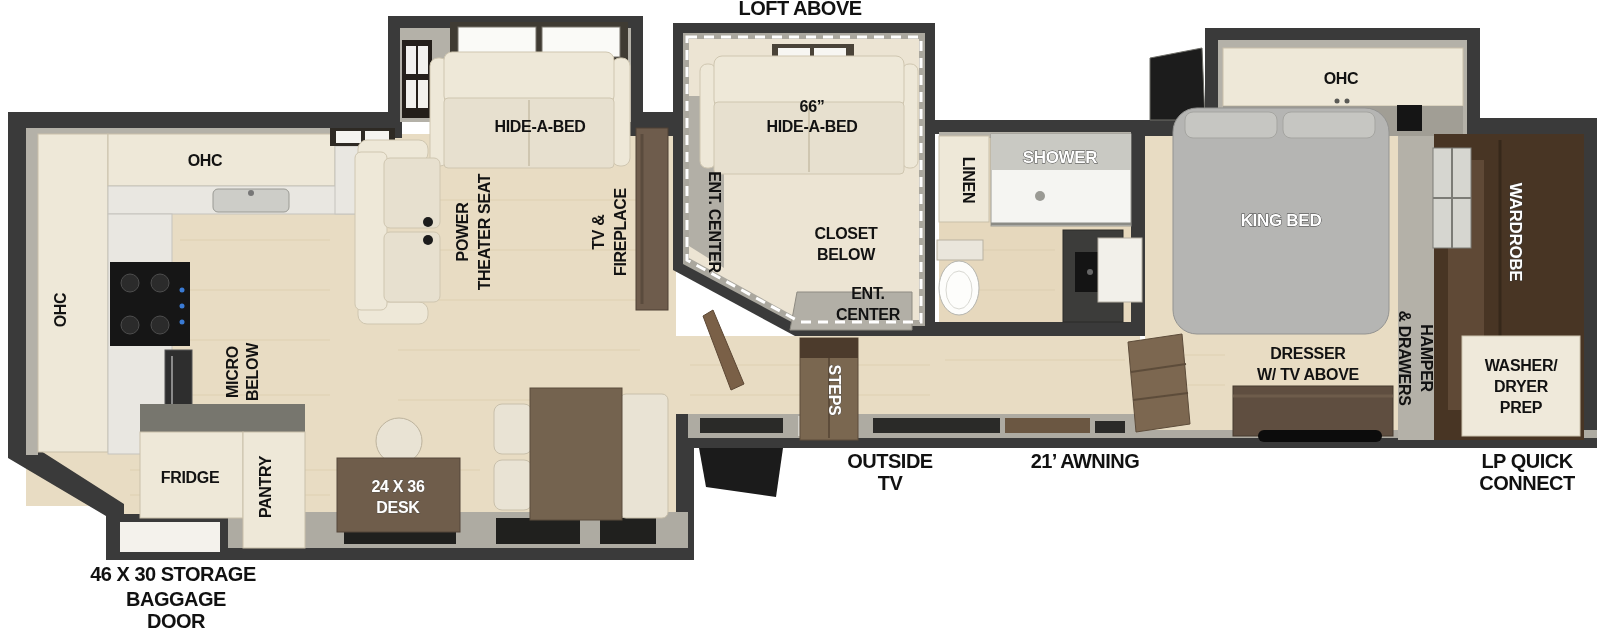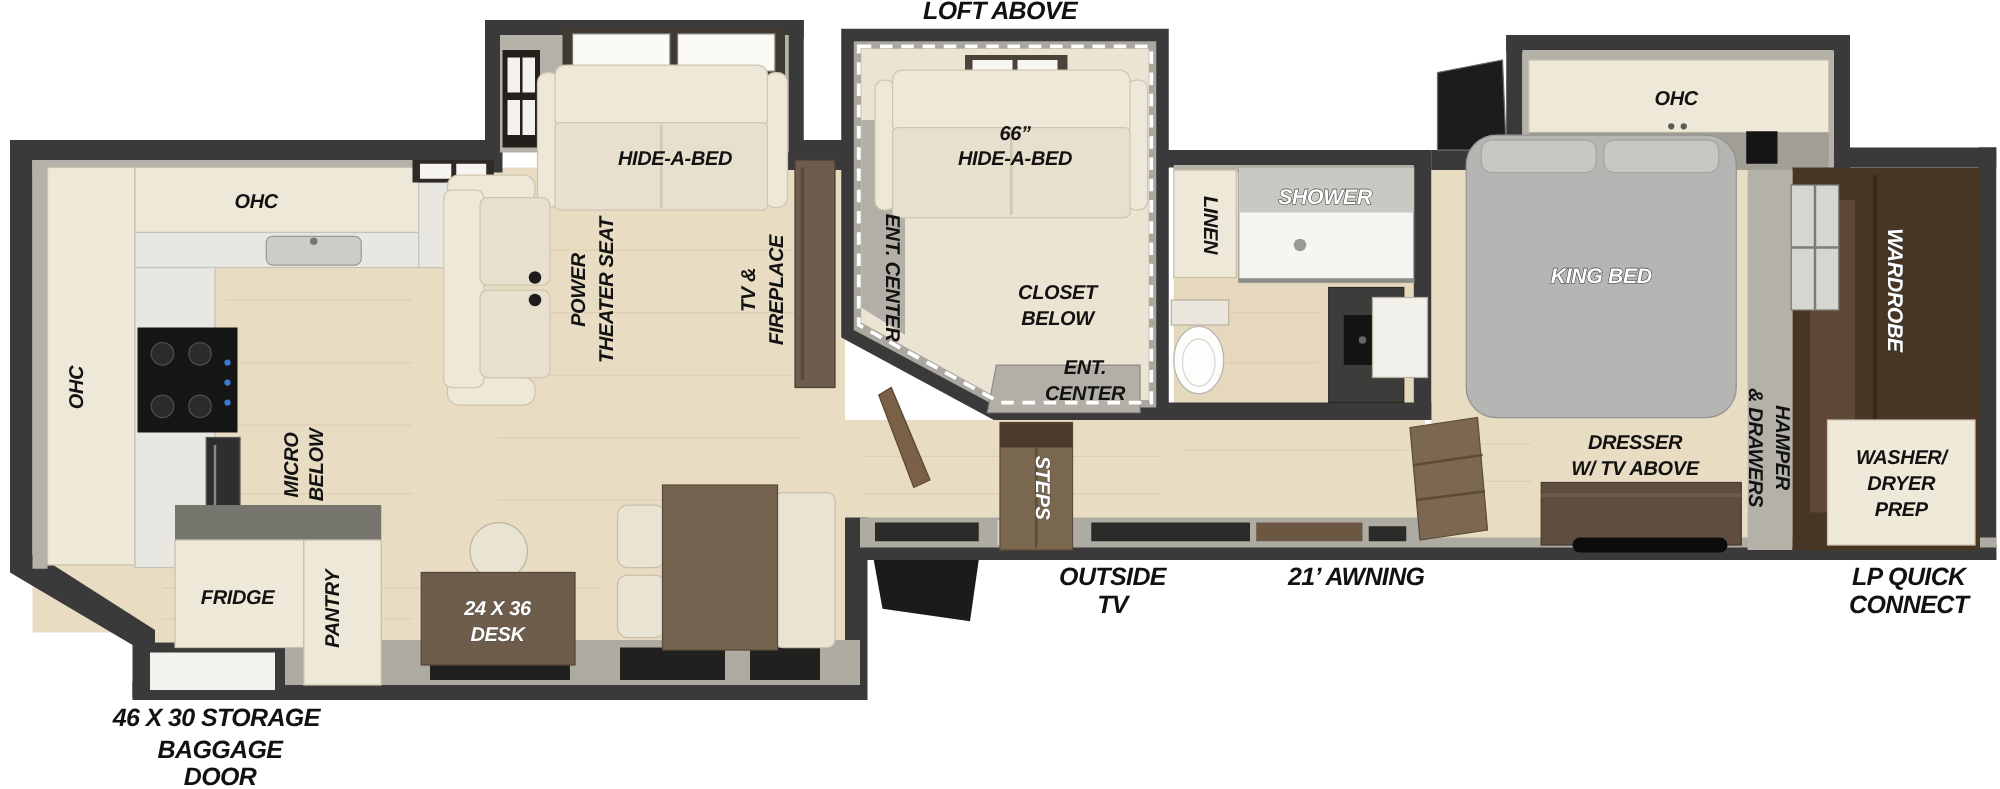--- a/index.html
+++ b/index.html
@@ -1,16 +1,16 @@
 <!DOCTYPE html>
 <html><head>
 <meta charset="utf-8">
 <style>
   html,body{margin:0;padding:0;background:#ffffff;}
-  .stage{width:1600px;height:631px;position:relative;background:#ffffff;overflow:hidden;font-style:italic;}
+  .stage{width:1600px;height:631px;position:relative;background:#ffffff;overflow:hidden;}
   svg{display:block;font-family:"Liberation Sans",sans-serif;}
   .ext{font-size:20px;font-weight:bold;fill:#111111;letter-spacing:-0.5px;}
   .lbl{font-size:16px;font-weight:bold;fill:#121212;letter-spacing:-0.3px;}
   .lblw{font-size:16px;font-weight:bold;fill:#ffffff;letter-spacing:-0.3px;paint-order:stroke;stroke:#55504a;stroke-width:0.8px;}
   .lblw2{font-size:17px;font-weight:bold;fill:#ffffff;letter-spacing:-0.3px;paint-order:stroke;stroke:#3c3c3c;stroke-width:0.9px;}
   text{user-select:none;}
 </style>
 </head>
 <body>
 

